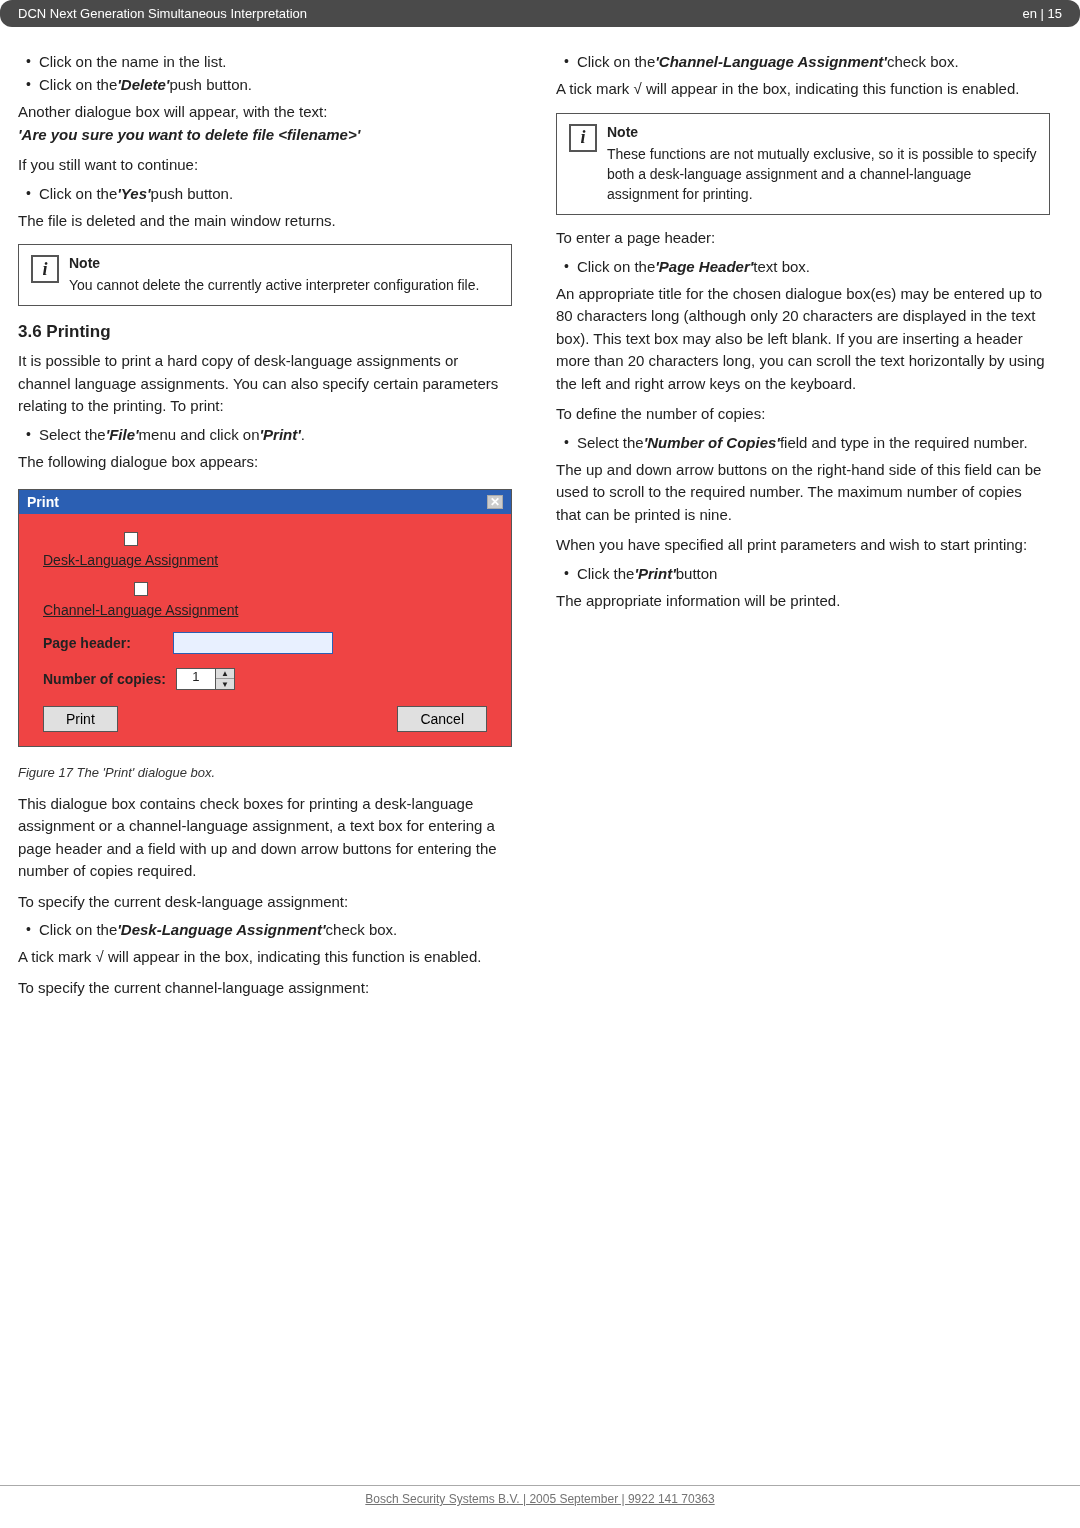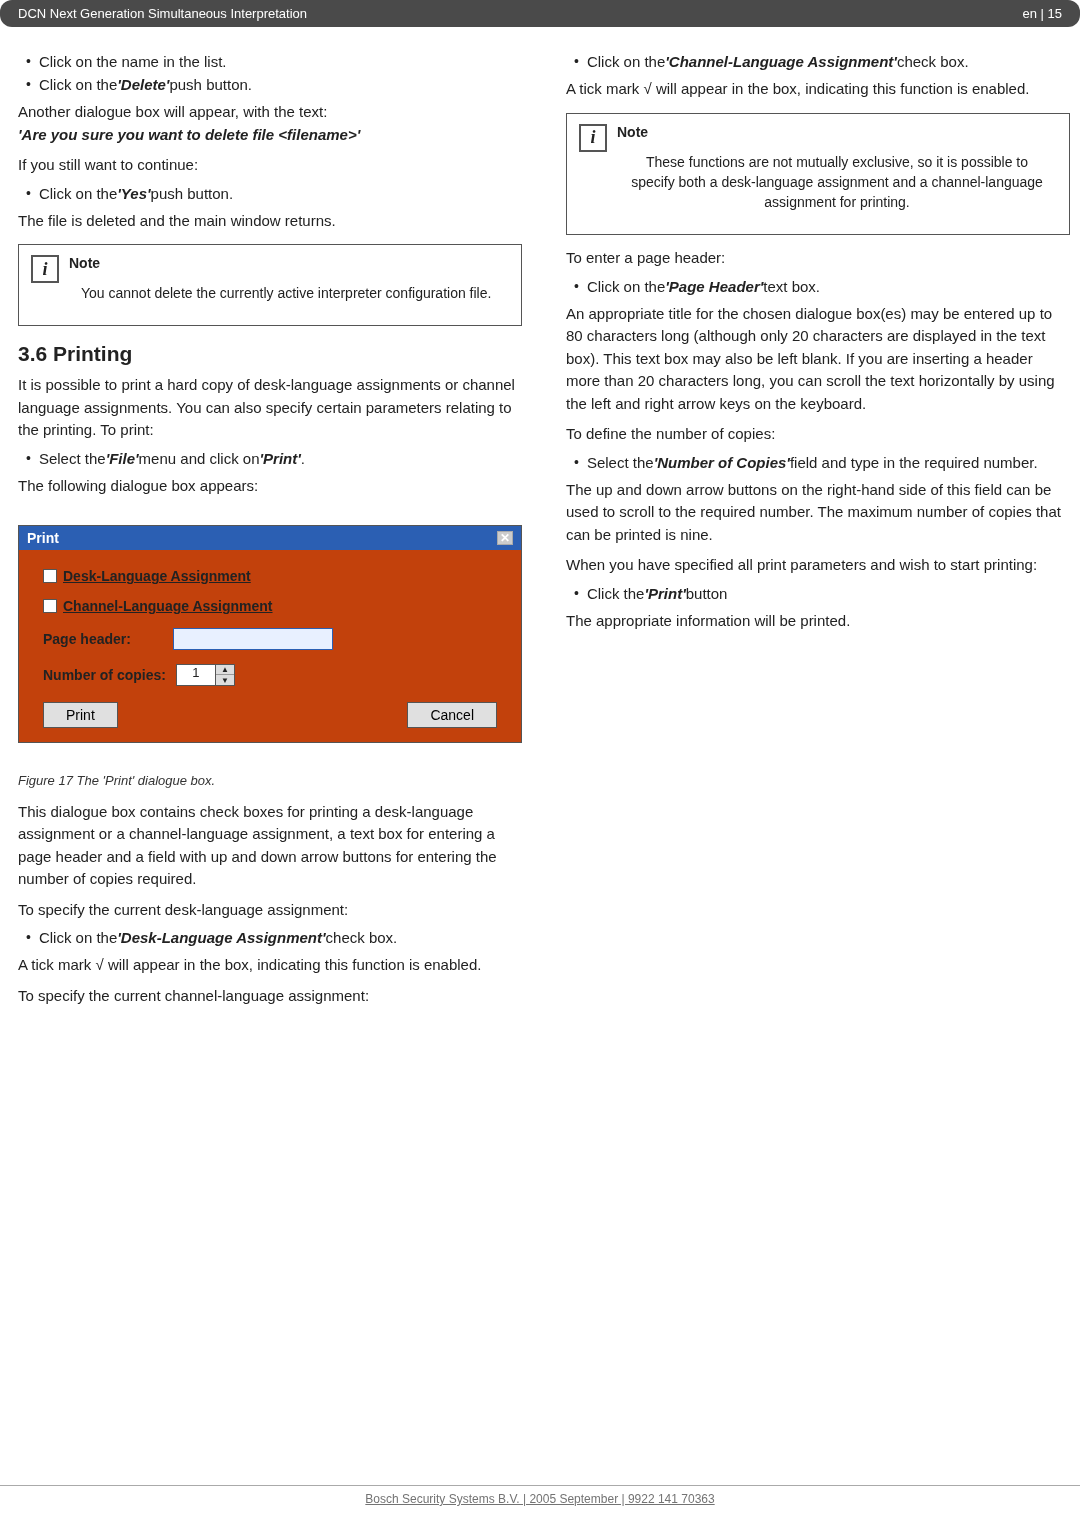--- a/index.html
+++ b/index.html
@@ -36,21 +36,21 @@
       font-size: 12px;
       color: #737373;
       display: flex;
       justify-content: center;
       text-decoration: underline;
     }
 
     
     .main-content {
       display: flex;
-      padding: 18px 10px 60px 18px;
+      padding: 18px 30px 60px 18px;
       gap: 44px;
     }
 
     .col-left {
       flex: 1;
       min-width: 0;
     }
 
     .col-right {
       flex: 1;
@@ -103,37 +103,36 @@
       flex-shrink: 0;
       font-family: serif;
     }
     .note-content .note-title {
       font-weight: bold;
       margin-bottom: 4px;
       font-size: 14px;
     }
     .note-content p {
       font-size: 14px;
-      margin: 12px;
+      margin: 0;
       line-height: 1.45;
-      text-align: center;
     }
 
     
     .section-heading {
-      font-size: 21px;
+      font-size: 17px;
       font-weight: bold;
       margin: 16px 0 8px 0;
     }
 
     
     .dialog-box {
       border: 1.5px solid #555;
-      margin: 28px 0;
-      background: #c2410c;
+      margin: 16px 0;
+      background: #ef4444;
     }
     .dialog-titlebar {
       background: #2b5fb3;
       color: #fff;
       padding: 4px 8px;
       font-size: 14px;
       font-weight: bold;
       display: flex;
       justify-content: space-between;
       align-items: center;
@@ -156,21 +155,22 @@
       margin-bottom: 14px;
       display: flex;
       align-items: center;
     }
     .checkbox-label {
       display: flex;
       align-items: center;
       gap: 6px;
       font-size: 14px;
       text-decoration: underline;
-      font-weight: bold;
+      font-weight: normal;
+      flex-direction: column;
     }
     .fake-checkbox {
       width: 14px;
       height: 14px;
       border: 1px solid #555;
       background: #fff;
       flex-shrink: 0;
     }
     .field-row {
       display: flex;

